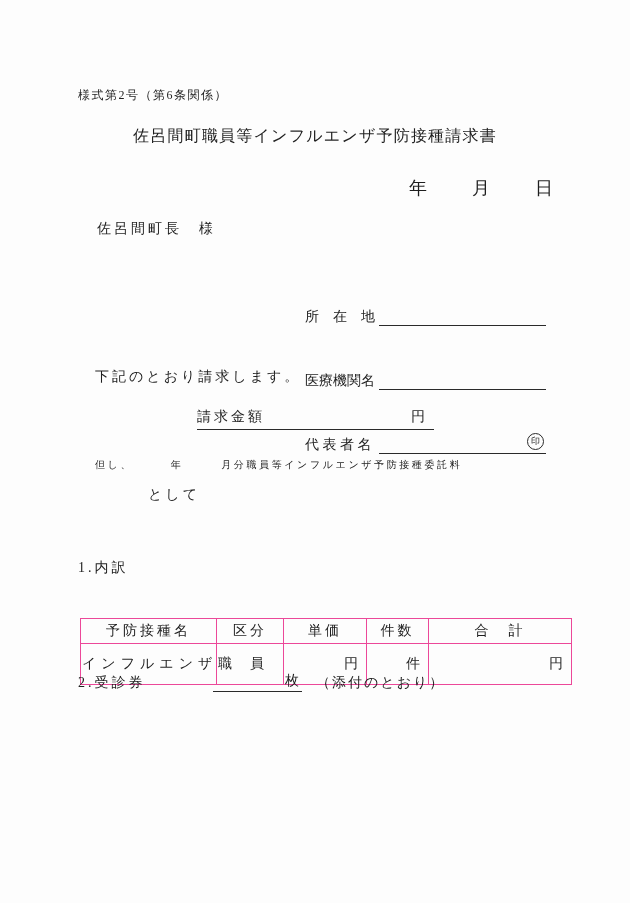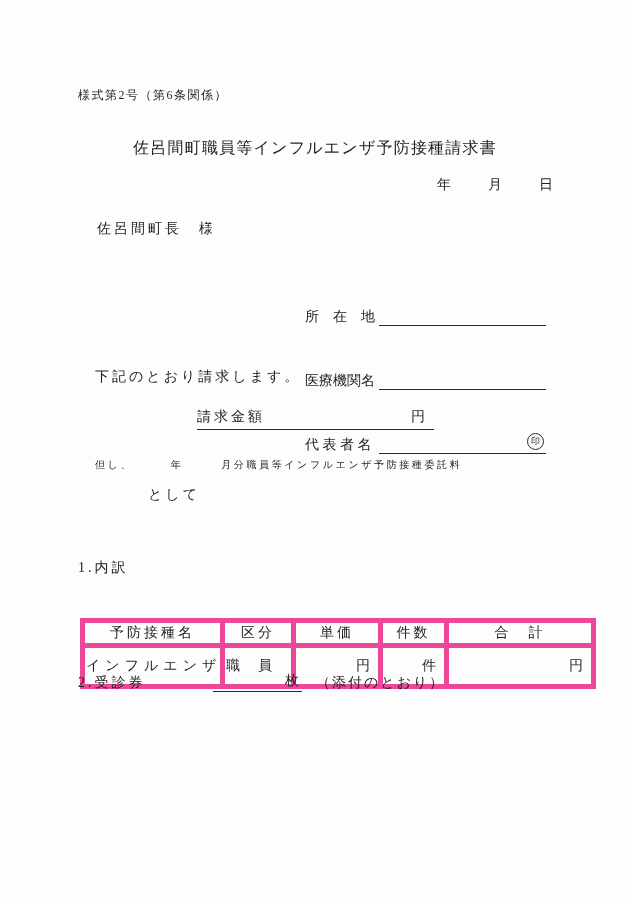--- a/index.html
+++ b/index.html
@@ -8,22 +8,22 @@
     width:630px; height:903px;
     margin:0 auto;
     background:#fdfdfd;
     color:#1e1e1e;
     font-family:"Liberation Serif","DejaVu Serif",serif;
     overflow:hidden;
   }
   .abs { position:absolute; white-space:pre; }
 
   .form-number { left:78px; top:87px; font-size:12px; letter-spacing:1.5px;font-family:Liberation Serif, serif; }
-  .doc-title  { left:0; right:0; top:138px; text-align:center; font-size:16px; letter-spacing:1.2px; }
-  .date-line  { right:74px; top:176px; font-size:14px; letter-spacing:3px; }
+  .doc-title  { left:0; right:0; top:126px; text-align:center; font-size:16px; letter-spacing:1.2px; }
+  .date-line  { right:74px; top:176px; font-size:18px; letter-spacing:3px; }
   .addressee  { left:97px; top:220px; font-size:14px; letter-spacing:3px; }
 
   .fields { left:305px; top:268px; width:241px; }
   .field-row { display:flex; align-items:flex-end; height:22px; margin-bottom:6px; }
   .field-label { font-size:14px; white-space:pre; width:74px; flex:none; }
   .field-blank { flex:1; border-bottom:1px solid #2a2a2a; height:21px;
                  display:flex; align-items:center; justify-content:flex-end; }
   .seal { display:inline-flex; align-items:center; justify-content:center;
           width:15px; height:15px; border:1px solid #2a2a2a; border-radius:50%;
           font-size:9px; line-height:1; margin:0 2px 2px 0; }
@@ -36,21 +36,21 @@
                  font-size:14px; letter-spacing:3px; }
   .amount-unit { margin-right:6px; }
 
   .proviso-1 { left:95px;  top:458px; font-size:10px; letter-spacing:2.6px; }
   .proviso-2 { left:148px; top:486px; font-size:14px; letter-spacing:3px; }
 
   .section-heading-1 { left:78px; top:559px; font-size:14px; letter-spacing:3px; }
 
   .breakdown-table { left:80px; top:582px; }
   table { border-collapse:collapse; width:476px; table-layout:fixed; }
-  th, td { border:5px solid #ec4899; font-size:14px; font-weight:normal;
+  th, td { border:1px solid #ec4899; font-size:14px; font-weight:normal;
            white-space:pre; overflow:hidden; }
   tr.hdr  { height:25px; }
   tr.data { height:41px; }
   th { text-align:center; letter-spacing:3px; }
   .c0 { width:133px; } .c1 { width:64px; } .c2 { width:80px; }
   .c3 { width:59px; }  .c4 { width:140px; }
   td.center-wide { text-align:right; letter-spacing:5px; }
   td.center { letter-spacing:2px; }
   td.num { text-align:right; padding-right:8px; }
 

